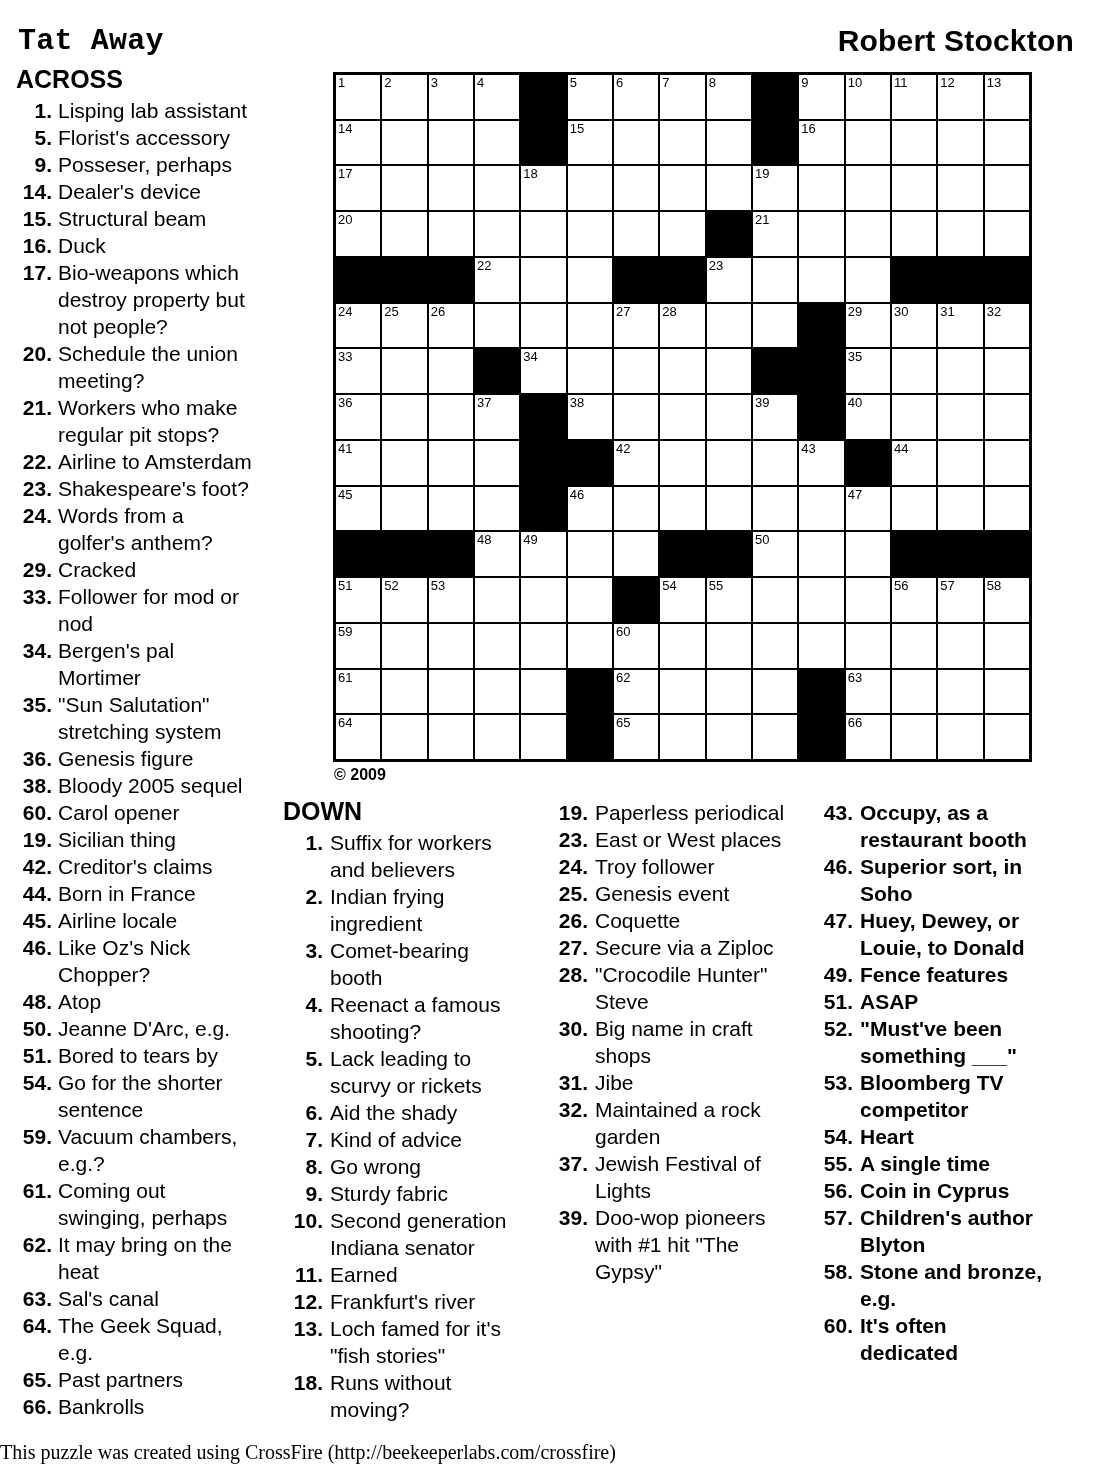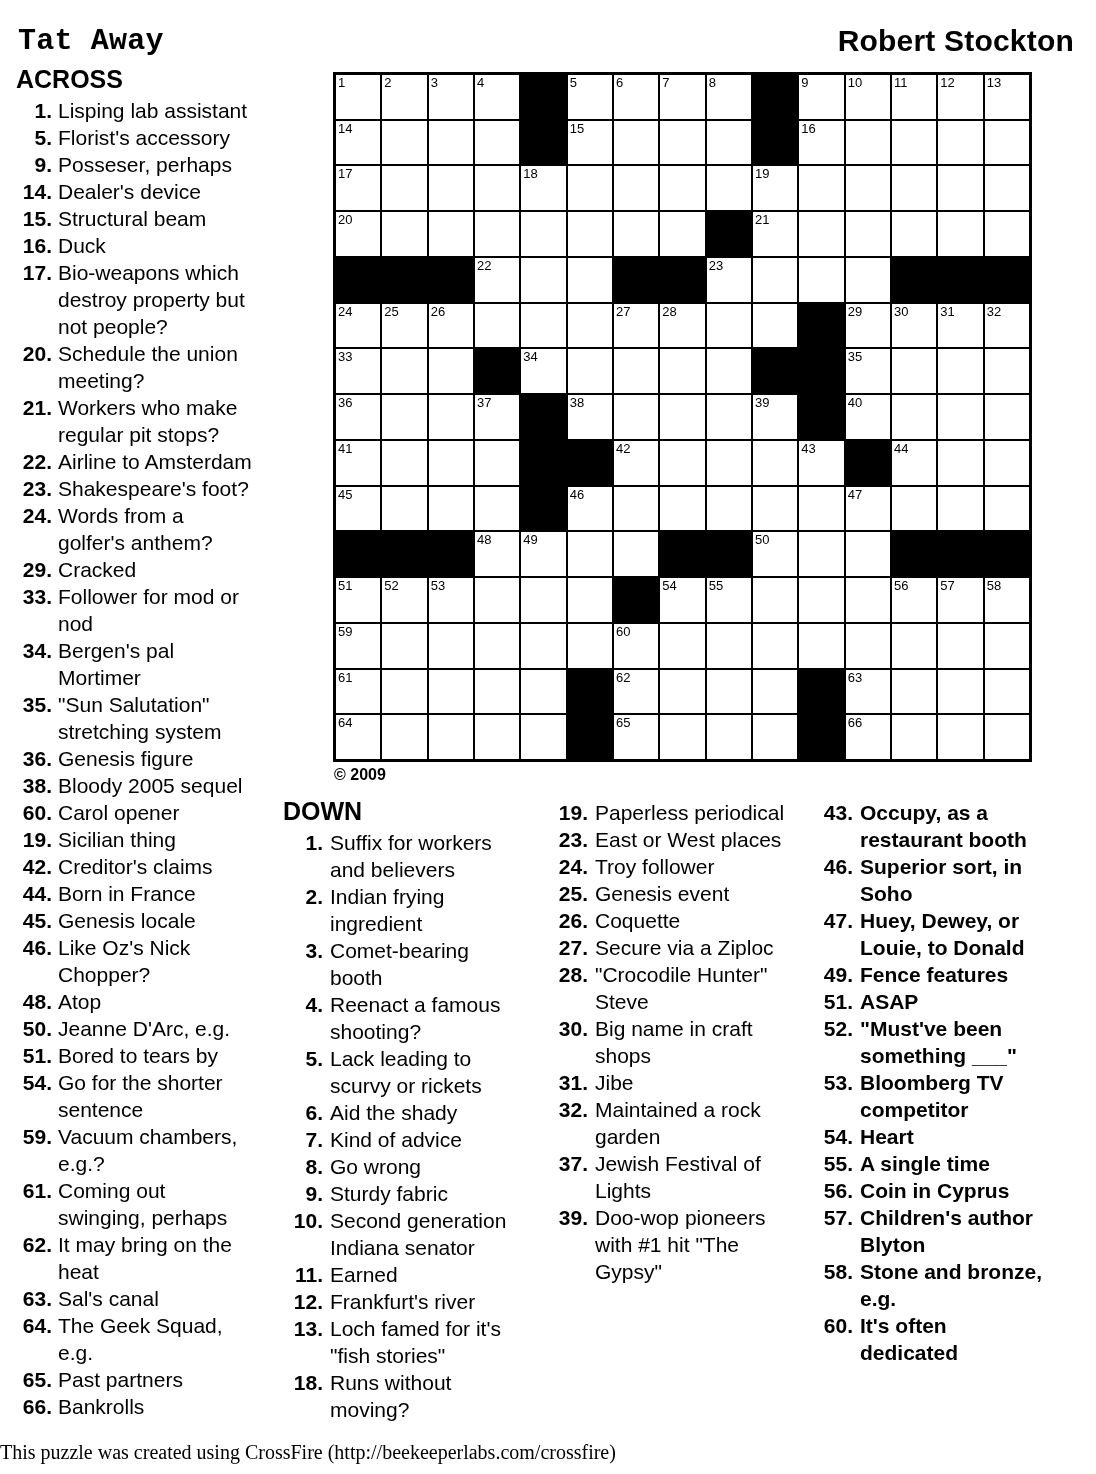--- a/index.html
+++ b/index.html
@@ -519,21 +519,21 @@
       <div class="clue">
         <span class="cnum">42.</span>
         <span class="ctext">Creditor's claims</span>
       </div>
       <div class="clue">
         <span class="cnum">44.</span>
         <span class="ctext">Born in France</span>
       </div>
       <div class="clue">
         <span class="cnum">45.</span>
-        <span class="ctext">Genesis locale</span>
+        <span class="ctext">Airline locale</span>
       </div>
       <div class="clue">
         <span class="cnum">46.</span>
         <span class="ctext">Like Oz's Nick Chopper?</span>
       </div>
       <div class="clue">
         <span class="cnum">48.</span>
         <span class="ctext">Atop</span>
       </div>
       <div class="clue">

